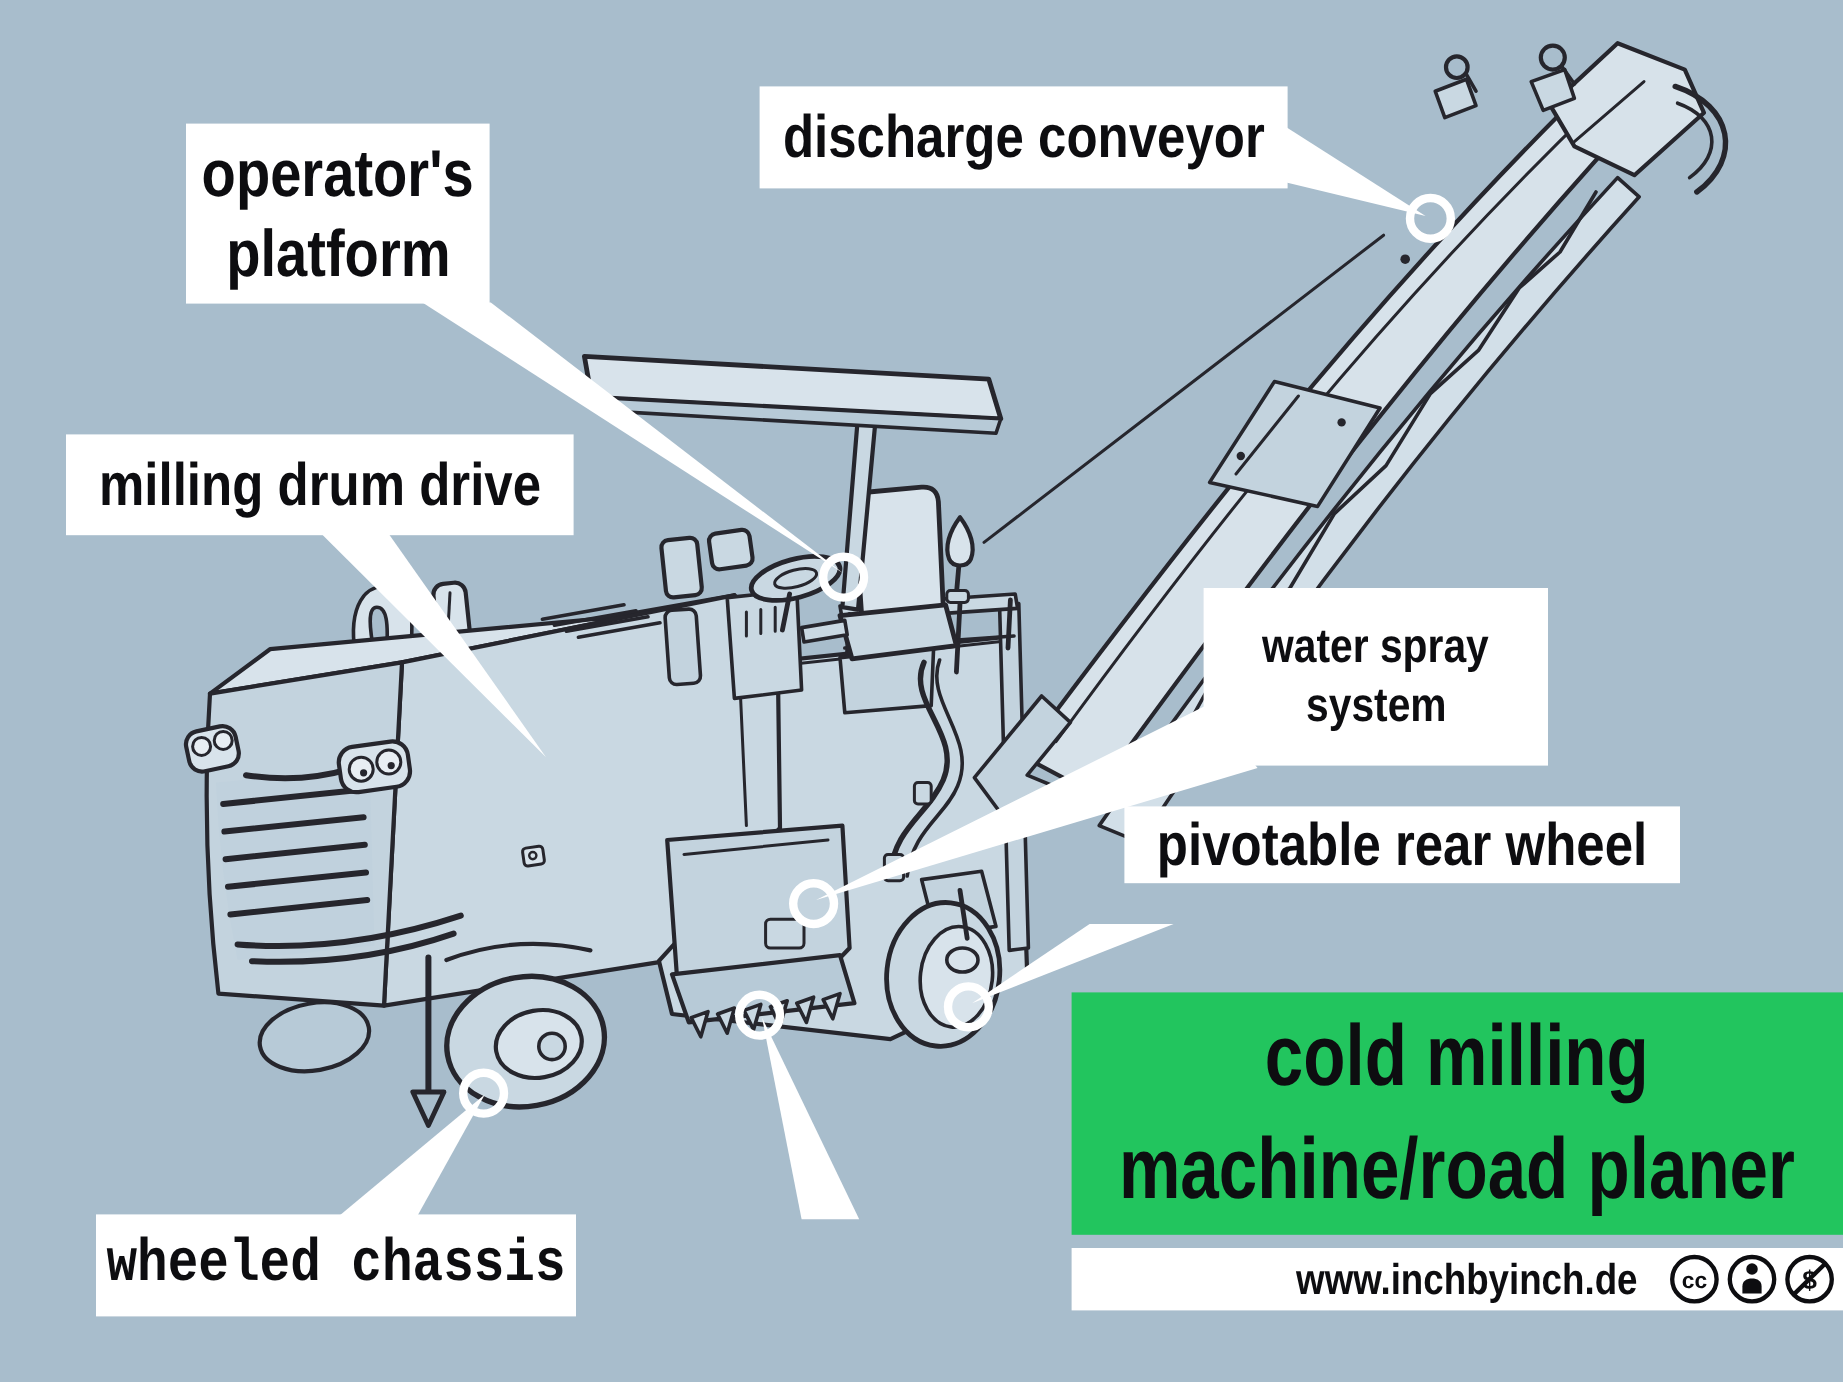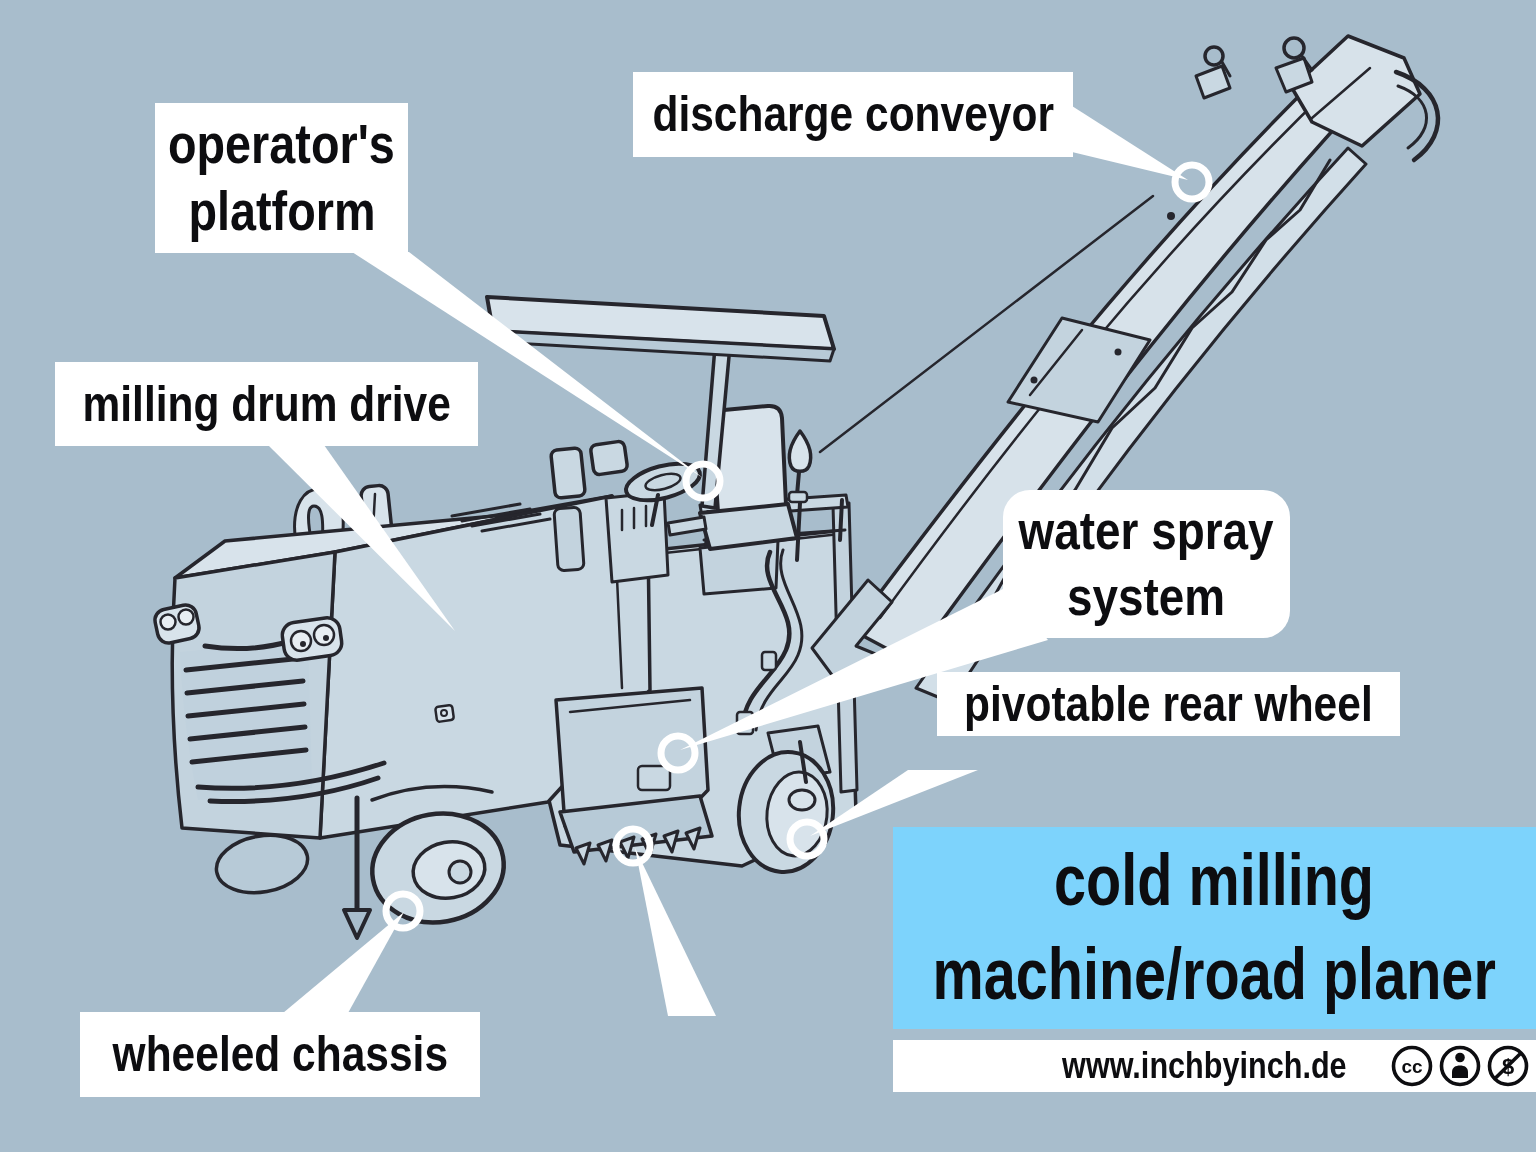--- a/index.html
+++ b/index.html
@@ -16,36 +16,36 @@
     background:#ffffff;
     color:#0d0d10;
     display:flex;flex-direction:column;align-items:center;justify-content:center;
     font-weight:700;
     text-align:center;
   }
   .cond{display:inline-block;transform:scaleX(0.85);transform-origin:50% 50%;white-space:nowrap;line-height:1.22;}
   .lbl-op{left:155px;top:103px;width:253px;height:150px;font-size:55px;}
   .lbl-conv{left:633px;top:72px;width:440px;height:85px;font-size:50px;}
   .lbl-drive{left:55px;top:362px;width:423px;height:84px;font-size:50px;}
-  .lbl-spray{left:1003px;top:490px;width:287px;height:148px;font-size:54px;border-radius:27px;}
+  .lbl-spray{left:1003px;top:490px;width:287px;height:148px;font-size:40px;}
   .lbl-pivot{left:905px;top:672px;width:463px;height:64px;font-size:50px;margin-left:32px;}
-  .lbl-chassis{left:80px;top:1012px;width:400px;height:85px;font-size:50px;}
+  .lbl-chassis{left:80px;top:1012px;width:400px;height:85px;font-size:50px;font-family:Liberation Mono, monospace;}
   .lbl-drum{left:568px;top:1014px;width:288px;height:79px;font-size:50px;}
   .title-box{
     position:absolute;left:893px;top:827px;width:643px;height:202px;
-    background:#7dd3fc;color:#0d0d10;
+    background:#22c55e;color:#0d0d10;
     display:flex;flex-direction:column;align-items:center;justify-content:center;
     font-weight:700;font-size:72px;
   }
   .title-box .cond{transform:scaleX(0.80);line-height:1.3;}
   .footer-bar{
     position:absolute;left:893px;top:1040px;width:643px;height:52px;
     background:#ffffff;color:#0d0d10;
     display:flex;align-items:center;justify-content:flex-end;
-    gap:18px;padding-right:6px;box-sizing:border-box;
+    padding-right:6px;box-sizing:border-box;
     font-weight:700;font-size:36px;
   }
   .footer-bar .cond{transform:scaleX(0.85);}
   .cc-icons{display:flex;gap:4px;}
   .cc-icons svg{display:block;}
 </style>
 </head>
 <body>
 
 <div class="canvas">

